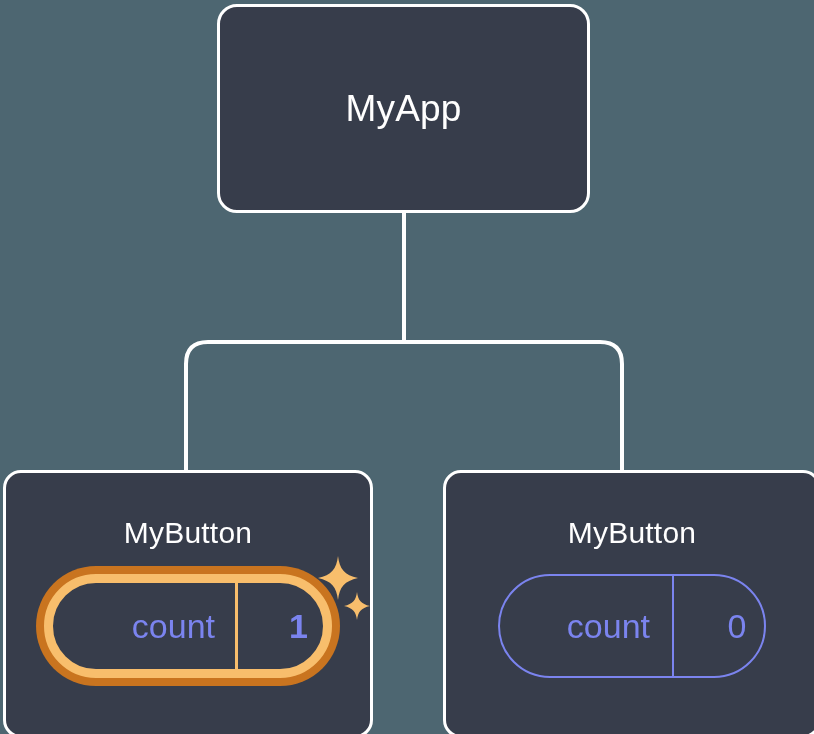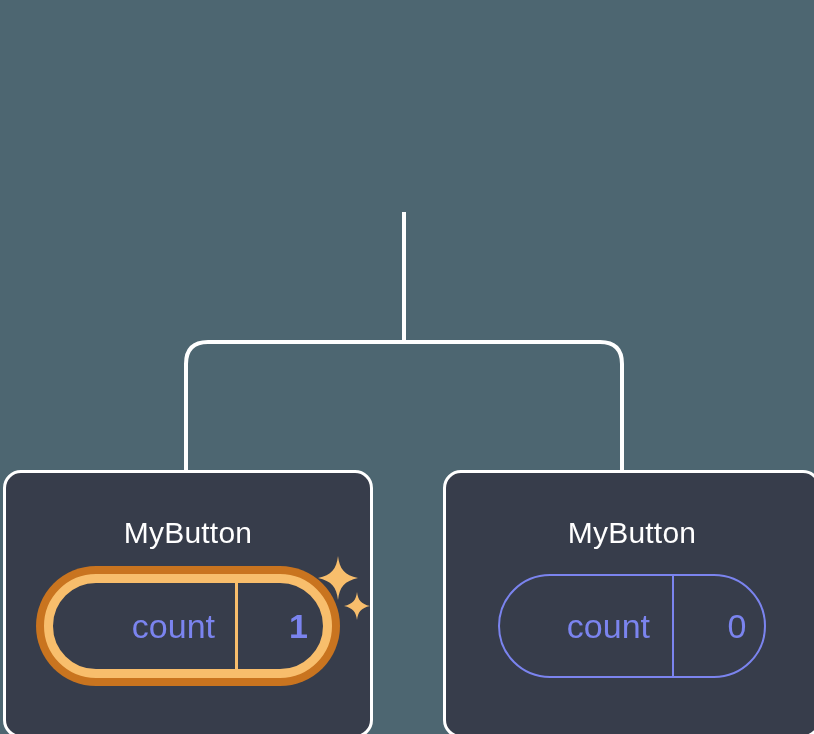--- a/index.html
+++ b/index.html
@@ -201,20 +201,23 @@
 
 <div id="diagram">
 
   <svg id="connectors" viewBox="0 0 814 734">
 
     <path d="M 404 212 L 404 342" fill="none" stroke="#ffffff" stroke-width="4"></path>
 
     <path d="M 186 471 L 186 364 Q 186 342 208 342 L 600 342 Q 622 342 622 364 L 622 471" fill="none" stroke="#ffffff" stroke-width="4" stroke-linecap="butt"></path>
   </svg>
 
+  <div class="node-card root">
+    <div class="node-title">MyApp</div>
+  </div>
 
   <div class="node-card child-left">
     <div class="node-title">MyButton</div>
 
     <div class="pill-wrap">
       <div class="pill highlight">
         <div class="pill-cell pill-key">
           <span class="pill-key-text">count</span>
         </div>
         <div class="pill-cell pill-val">

